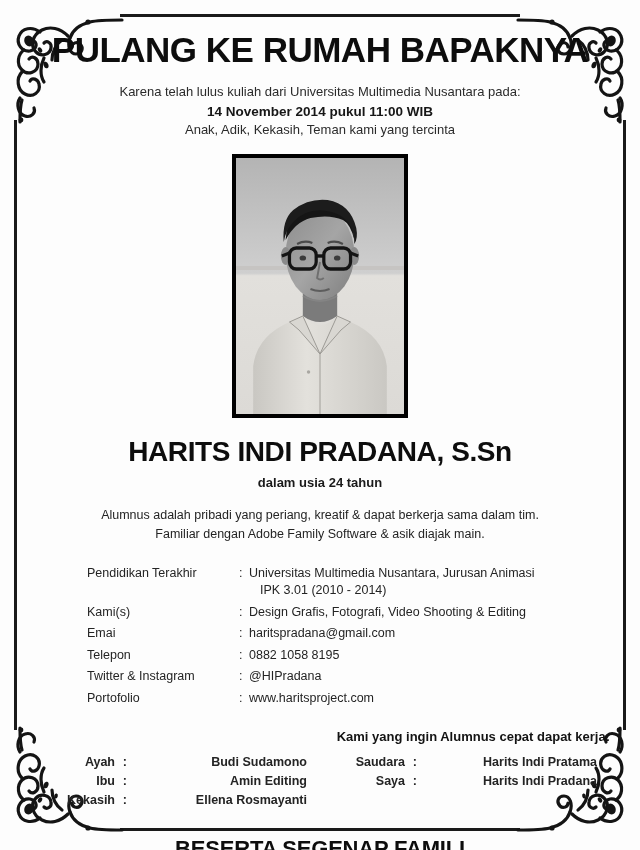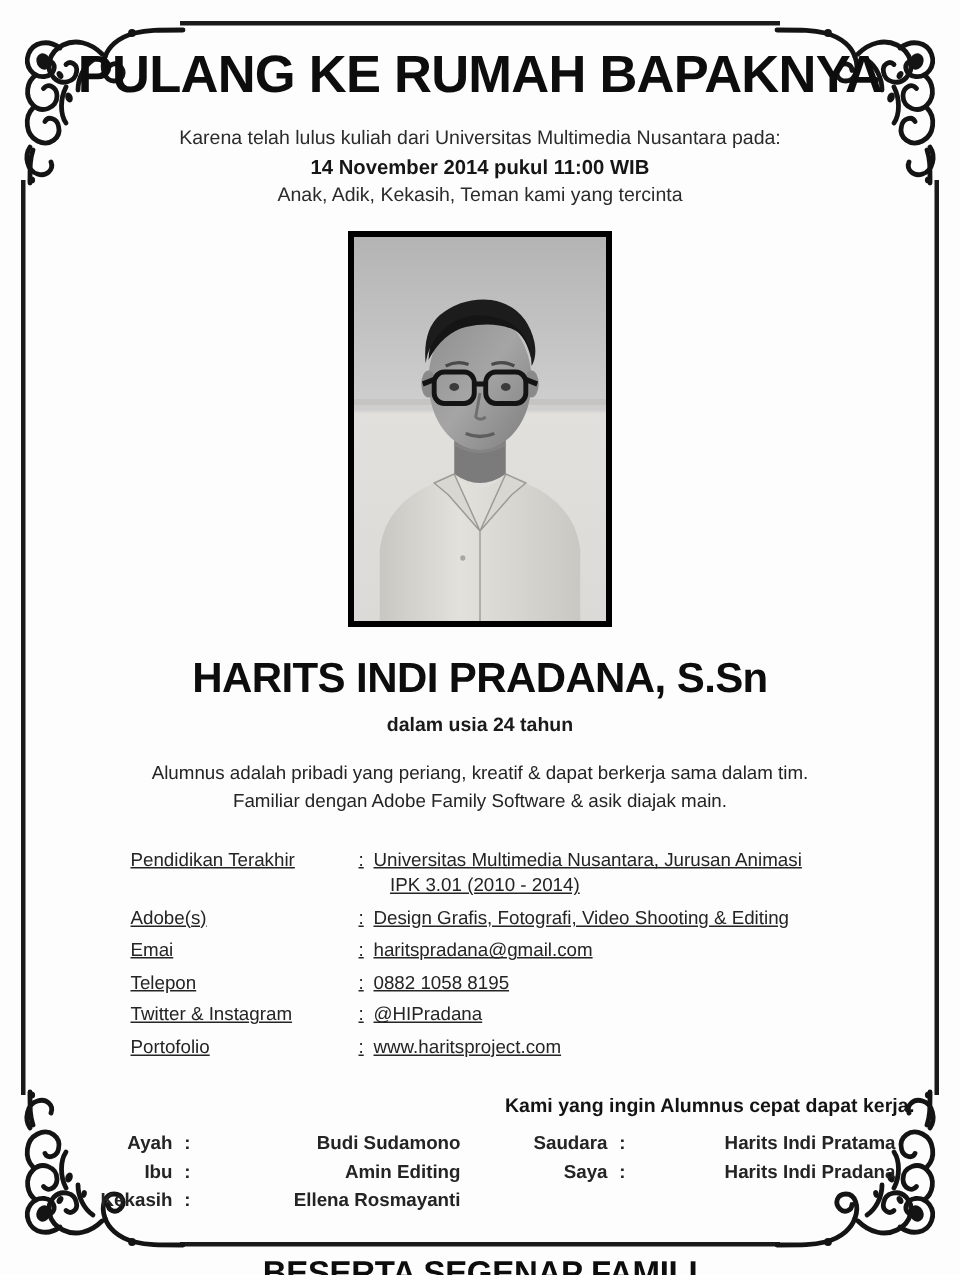--- a/index.html
+++ b/index.html
@@ -119,21 +119,20 @@
 
   
   .details {
     margin: 18px auto 0 auto;
     width: 466px;
     text-align: left;
     font-size: 12.5px;
     line-height: 1.0;
     color: #242424;
     border-collapse: collapse;
-    text-decoration: underline;
   }
   .details td {
     padding: 4.5px 0;
     vertical-align: top;
   }
   .details td.label { width: 152px; }
   .details td.colon { width: 10px; }
   .details td.value { }
   .details .cont { padding-top: 0; padding-left: 11px; }
 
@@ -362,21 +361,21 @@
           <td class="label">Pendidikan Terakhir</td>
           <td class="colon">:</td>
           <td class="value">Universitas Multimedia Nusantara, Jurusan Animasi</td>
         </tr>
         <tr>
           <td class="label"></td>
           <td class="colon"></td>
           <td class="value cont">IPK 3.01 (2010 - 2014)</td>
         </tr>
         <tr>
-          <td class="label">Adobe(s)</td>
+          <td class="label">Kami(s)</td>
           <td class="colon">:</td>
           <td class="value">Design Grafis, Fotografi, Video Shooting &amp; Editing</td>
         </tr>
         <tr>
           <td class="label">Emai</td>
           <td class="colon">:</td>
           <td class="value">haritspradana@gmail.com</td>
         </tr>
         <tr>
           <td class="label">Telepon</td>

